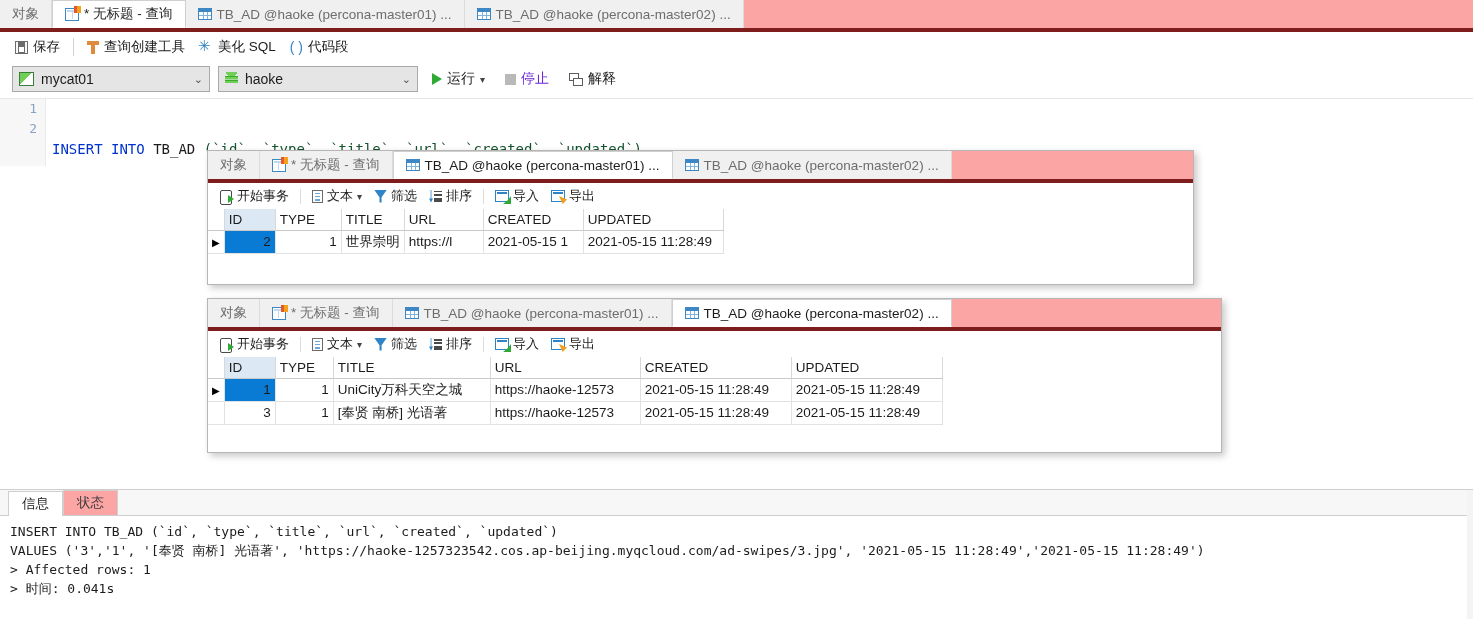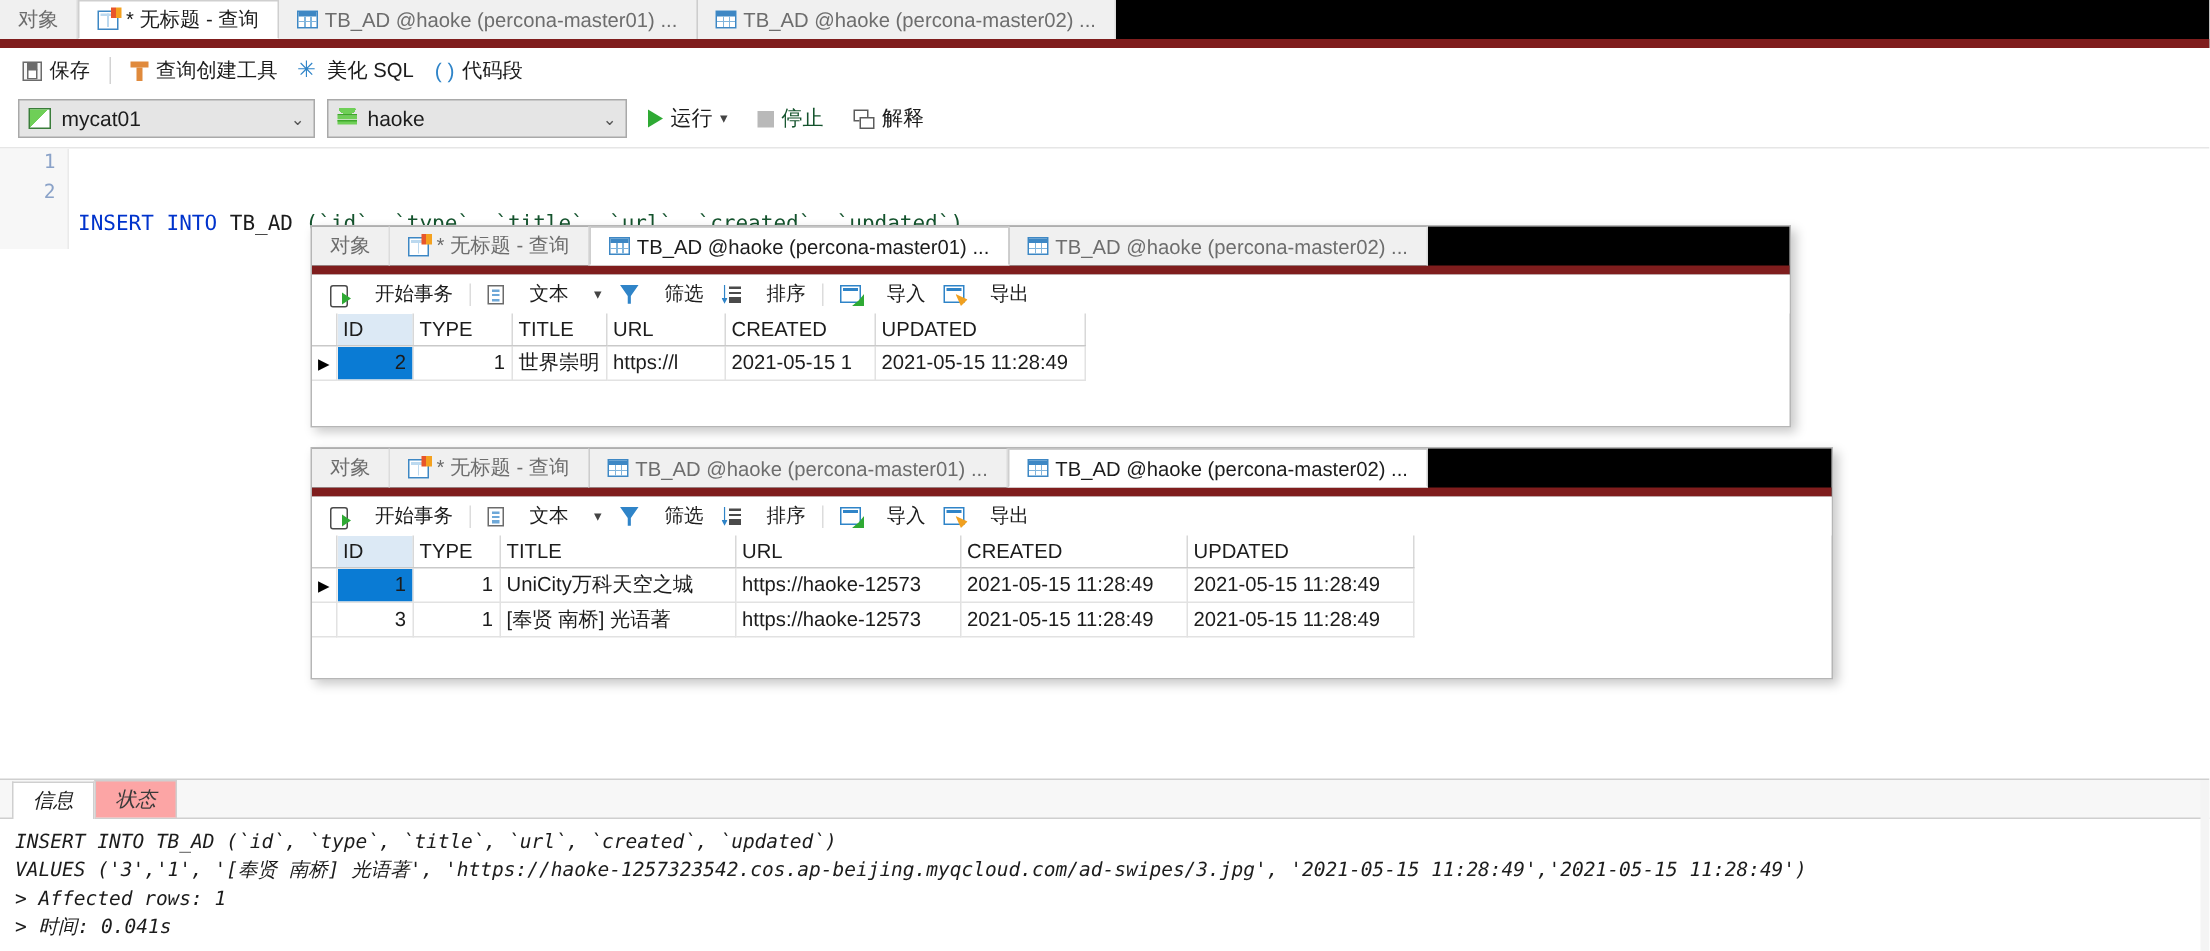--- a/index.html
+++ b/index.html
@@ -11,22 +11,22 @@
     font-size:13.5px;
     color:#1c1c1c;
     overflow:hidden;
     position:relative;
   }
 
   
   .tabstrip {
     display:flex; align-items:stretch;
     height:32px;
-    background:#000000;
-    border-bottom:6px solid #7f1d1d;
+    background:#fca5a5;
+    border-bottom:4px solid #7f1d1d;
   }
   .tab {
     display:flex; align-items:center; gap:5px;
     padding:0 12px;
     height:100%;
     font-size:13.5px;
     color:#6d6d6d;
     background:#f0f0f0;
     border-right:1px solid #dcdcdc;
     white-space:nowrap;
@@ -130,21 +130,21 @@
       radial-gradient(ellipse at 50% 18%, #6fcf57 0 60%, transparent 61%) 0 0/100% 34% no-repeat,
       linear-gradient(#3ea82a,#3ea82a) 0 35%/100% 10% no-repeat,
       linear-gradient(#6fcf57,#6fcf57) 0 45%/100% 18% no-repeat,
       linear-gradient(#3ea82a,#3ea82a) 0 63%/100% 10% no-repeat,
       linear-gradient(#6fcf57,#6fcf57) 0 73%/100% 22% no-repeat;
   }
   .run-item { display:flex;align-items:center;gap:5px;padding:2px 6px;font-size:14px; white-space:nowrap;}
   .tri-run { width:0;height:0;border-left:10px solid #2faa34;border-top:6px solid transparent;border-bottom:6px solid transparent;}
   .dd-caret { color:#444; font-size:10px; }
   .stop-sq { width:11px;height:11px;background:#b9b9b9;}
-  .disabled { color:#14532d;text-align:center; }
+  .disabled { color:#6d28d9;text-align:center; }
   .ico-explain{ width:14px;height:13px;position:relative;}
   .ico-explain::before{content:"";position:absolute;left:0;top:0;width:8px;height:6px;border:1.3px solid #5c5c5c;background:#fff;}
   .ico-explain::after{content:"";position:absolute;right:0;bottom:0;width:8px;height:6px;border:1.3px solid #5c5c5c;background:#fff;}
 
   
   .editor {
     position:relative;
     height:68px;
     background:#ffffff;
     border-top:1px solid #e6e6e6;
@@ -174,21 +174,21 @@
   #win1 { left:207px; top:150px; width:987px; height:135px; }
   #win2 { left:207px; top:298px; width:1015px; height:155px; }
 
   .restoolbar {
     display:flex; align-items:center;
     height:26px;
     padding:0 6px;
     background:#ffffff;
     font-size:13px;
   }
-  .rt-item { display:flex; align-items:center; gap:17px; padding:1px 6px; white-space:nowrap; cursor:default;}
+  .rt-item { display:flex; align-items:center; gap:4px; padding:1px 6px; white-space:nowrap; cursor:default;}
   .rt-sep { width:1px;height:15px;background:#dcdcdc;margin:0 5px;}
   .ico-trans{ width:13px;height:13px;position:relative;}
   .ico-trans::before{content:"";position:absolute;left:0;top:0;width:10px;height:13px;border:1.3px solid #4a4a4a;background:#fff;
     border-radius:2px;}
   .ico-trans::after{content:"";position:absolute;right:-1px;bottom:0;width:0;height:0;border-left:6px solid #2faa34;border-top:4px solid transparent;border-bottom:4px solid transparent;}
   .ico-text{ width:11px;height:13px;border:1.2px solid #6b6b6b;background:#fff;position:relative;}
   .ico-text::after{content:"";position:absolute;left:2px;top:2px;right:2px;height:8px;
     background:linear-gradient(to bottom,#6ea8d8 0 1.5px,transparent 1.5px 3px,#6ea8d8 3px 4.5px,transparent 4.5px 6px,#6ea8d8 6px 7.5px);}
   .ico-filter{ width:0;height:0;border-left:6px solid #2f84c8;border-right:6px solid #2f84c8;border-top:9px solid #2f84c8;
     clip-path:polygon(0 0,100% 0,58% 60%,58% 100%,42% 100%,42% 60%); width:13px;height:13px;background:#2f84c8;border:0;}
@@ -231,24 +231,23 @@
     color:#1c1c1c;
   }
   td.marker { width:12px; border-right:1px solid #e2e2e2; background:#ffffff; padding:0; text-align:center;}
   th.marker { width:12px; background:#dce9f5; border-right:1px solid #d8d8d8; padding:0;}
   .arrowmark { color:#000; font-size:10px; line-height:1;}
   td.num { text-align:right; }
   td.sel { background:#0a7bd4; color:#ffffff; }
 
   
   .bottom {
-    position:absolute; left:0; bottom:0; width:1473px; height:115px;
+    position:absolute; left:0; bottom:0; width:1473px; height:145px;
     background:#ffffff;
     border-top:1px solid #cfcfcf;
-    font-style:italic;
   }
   .infotabs { display:flex; height:26px; align-items:flex-end; padding-left:8px; background:#f7f7f7; border-bottom:1px solid #cfcfcf;}
   .itab { padding:3px 13px; font-size:13.5px; border:1px solid #cfcfcf; border-bottom:none; background:#fca5a5; color:#3a3a3a; cursor:default;}
   .itab.active { background:#ffffff; color:#1c1c1c; position:relative; top:1px; }
   .infobody {
     padding:6px 10px;
     font-family:"DejaVu Sans Mono", monospace;
     font-size:13px;
     line-height:19px;
     white-space:pre;

